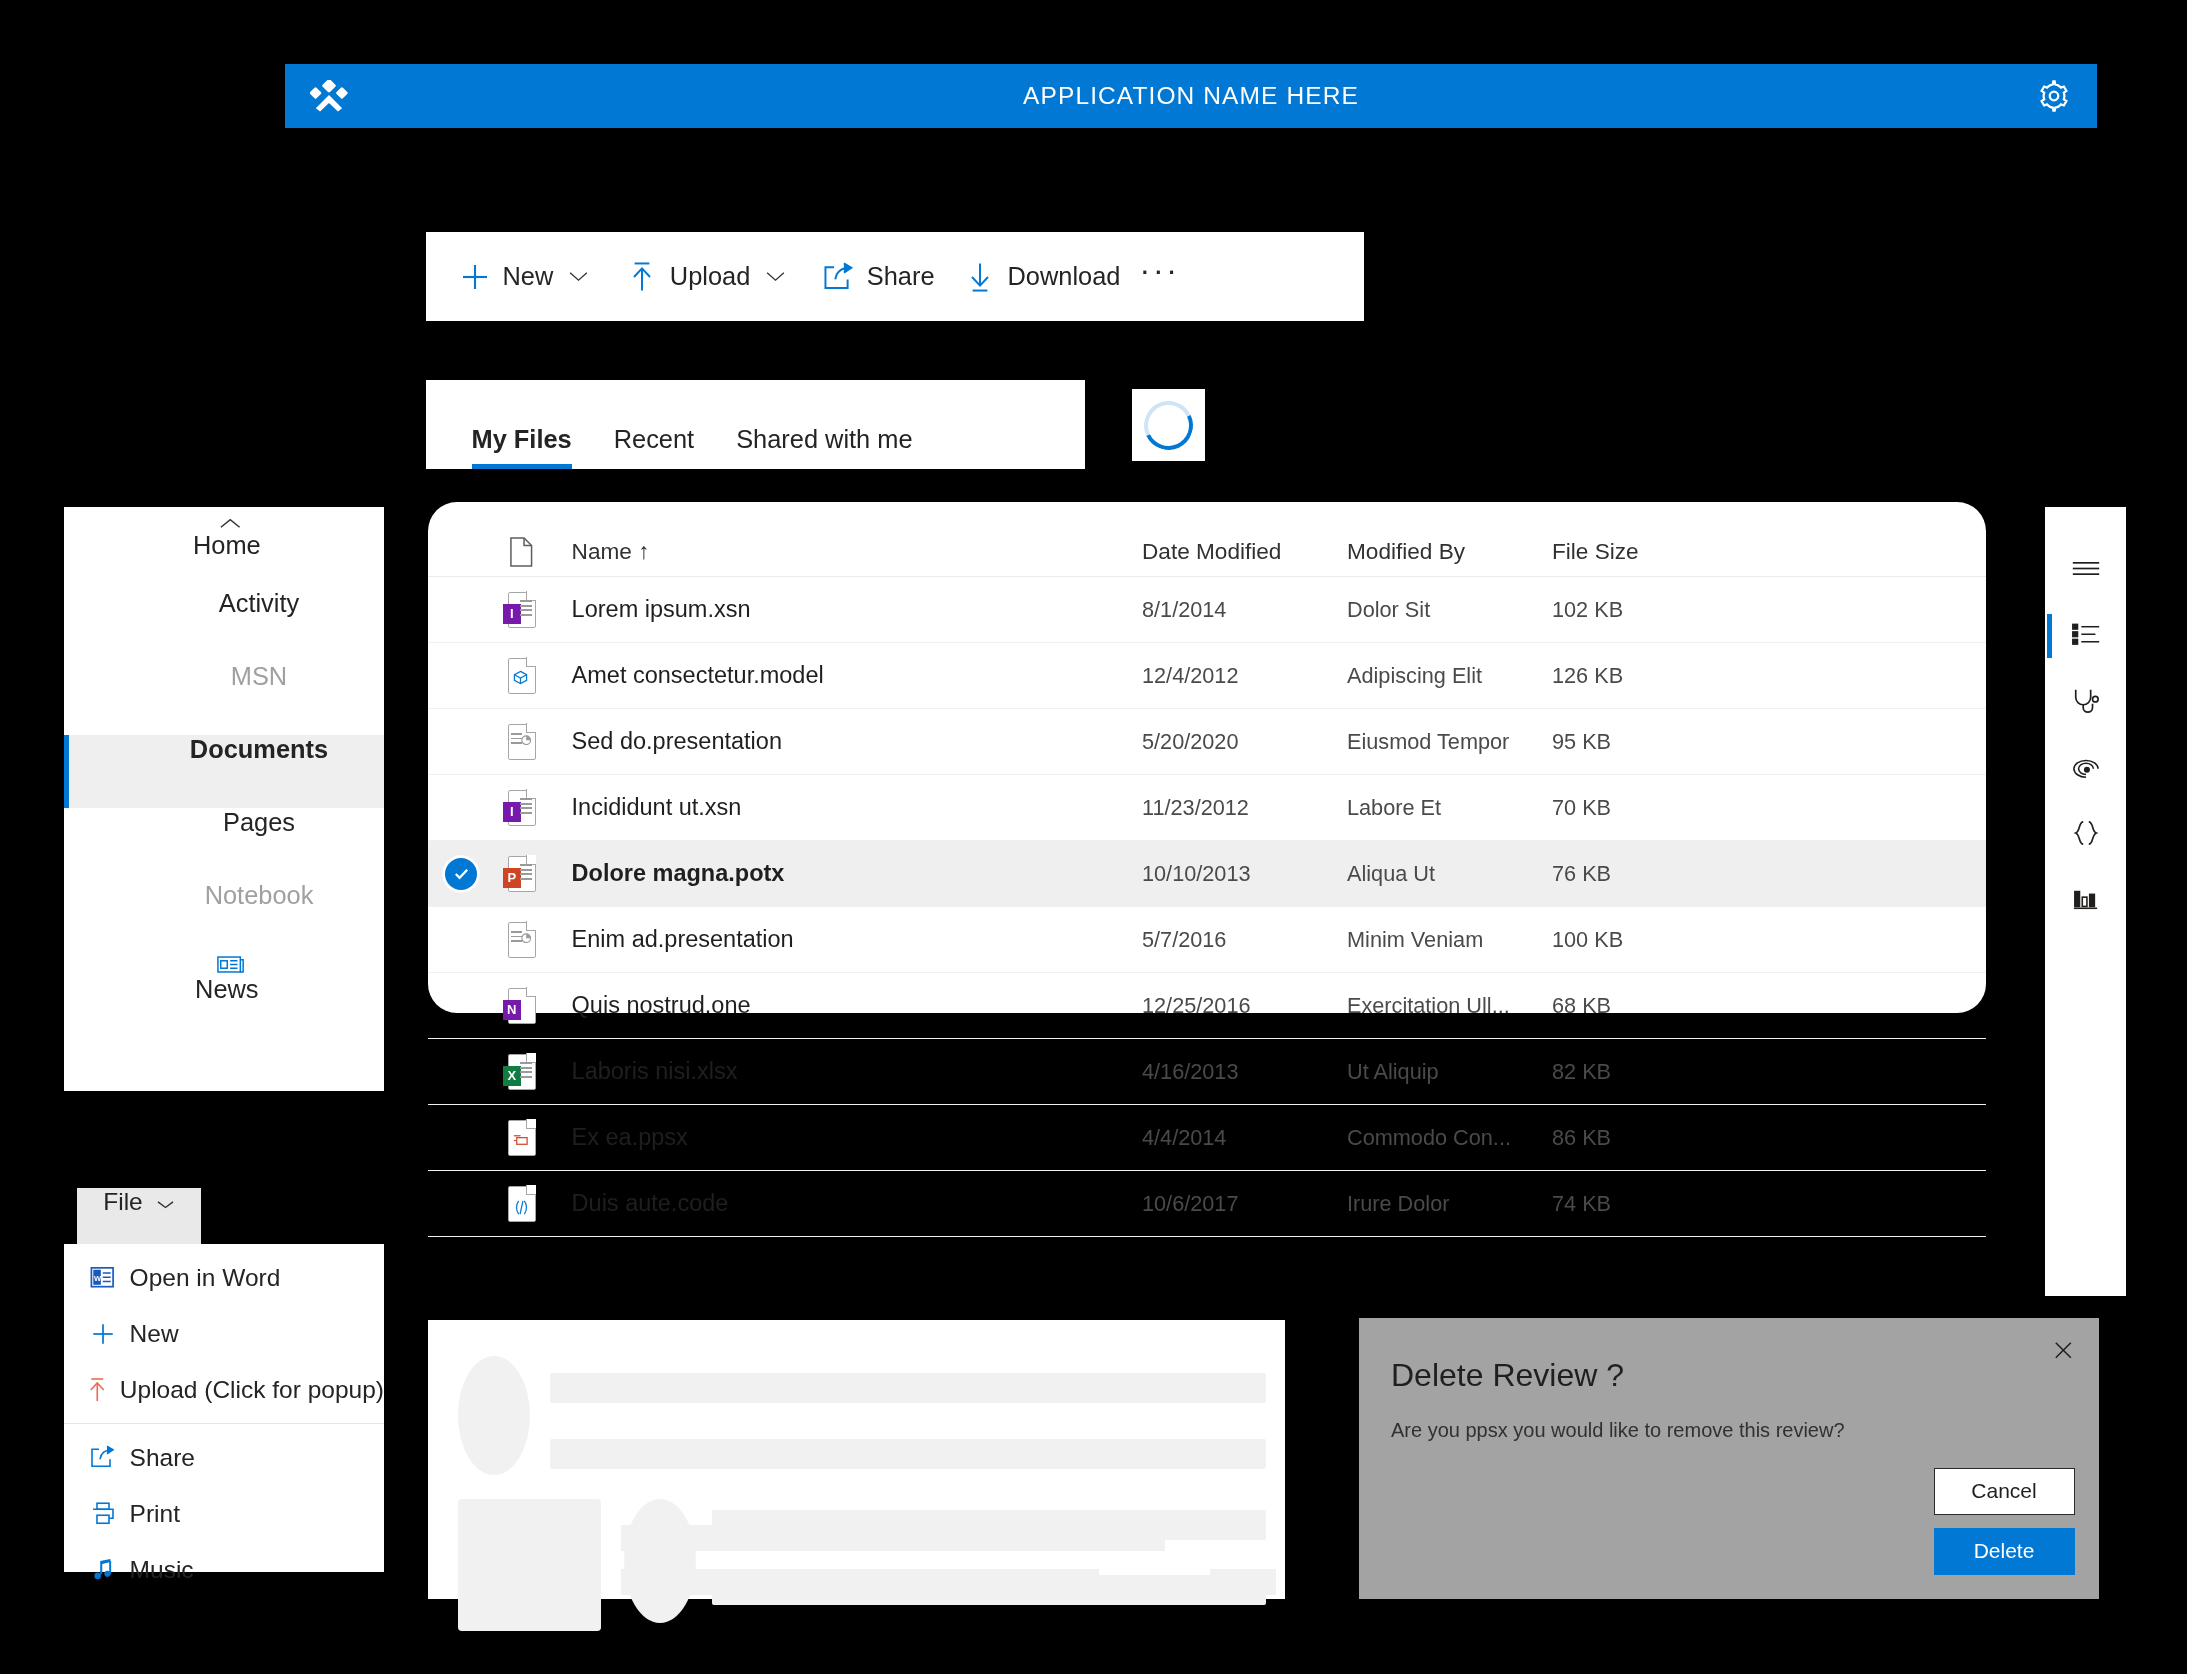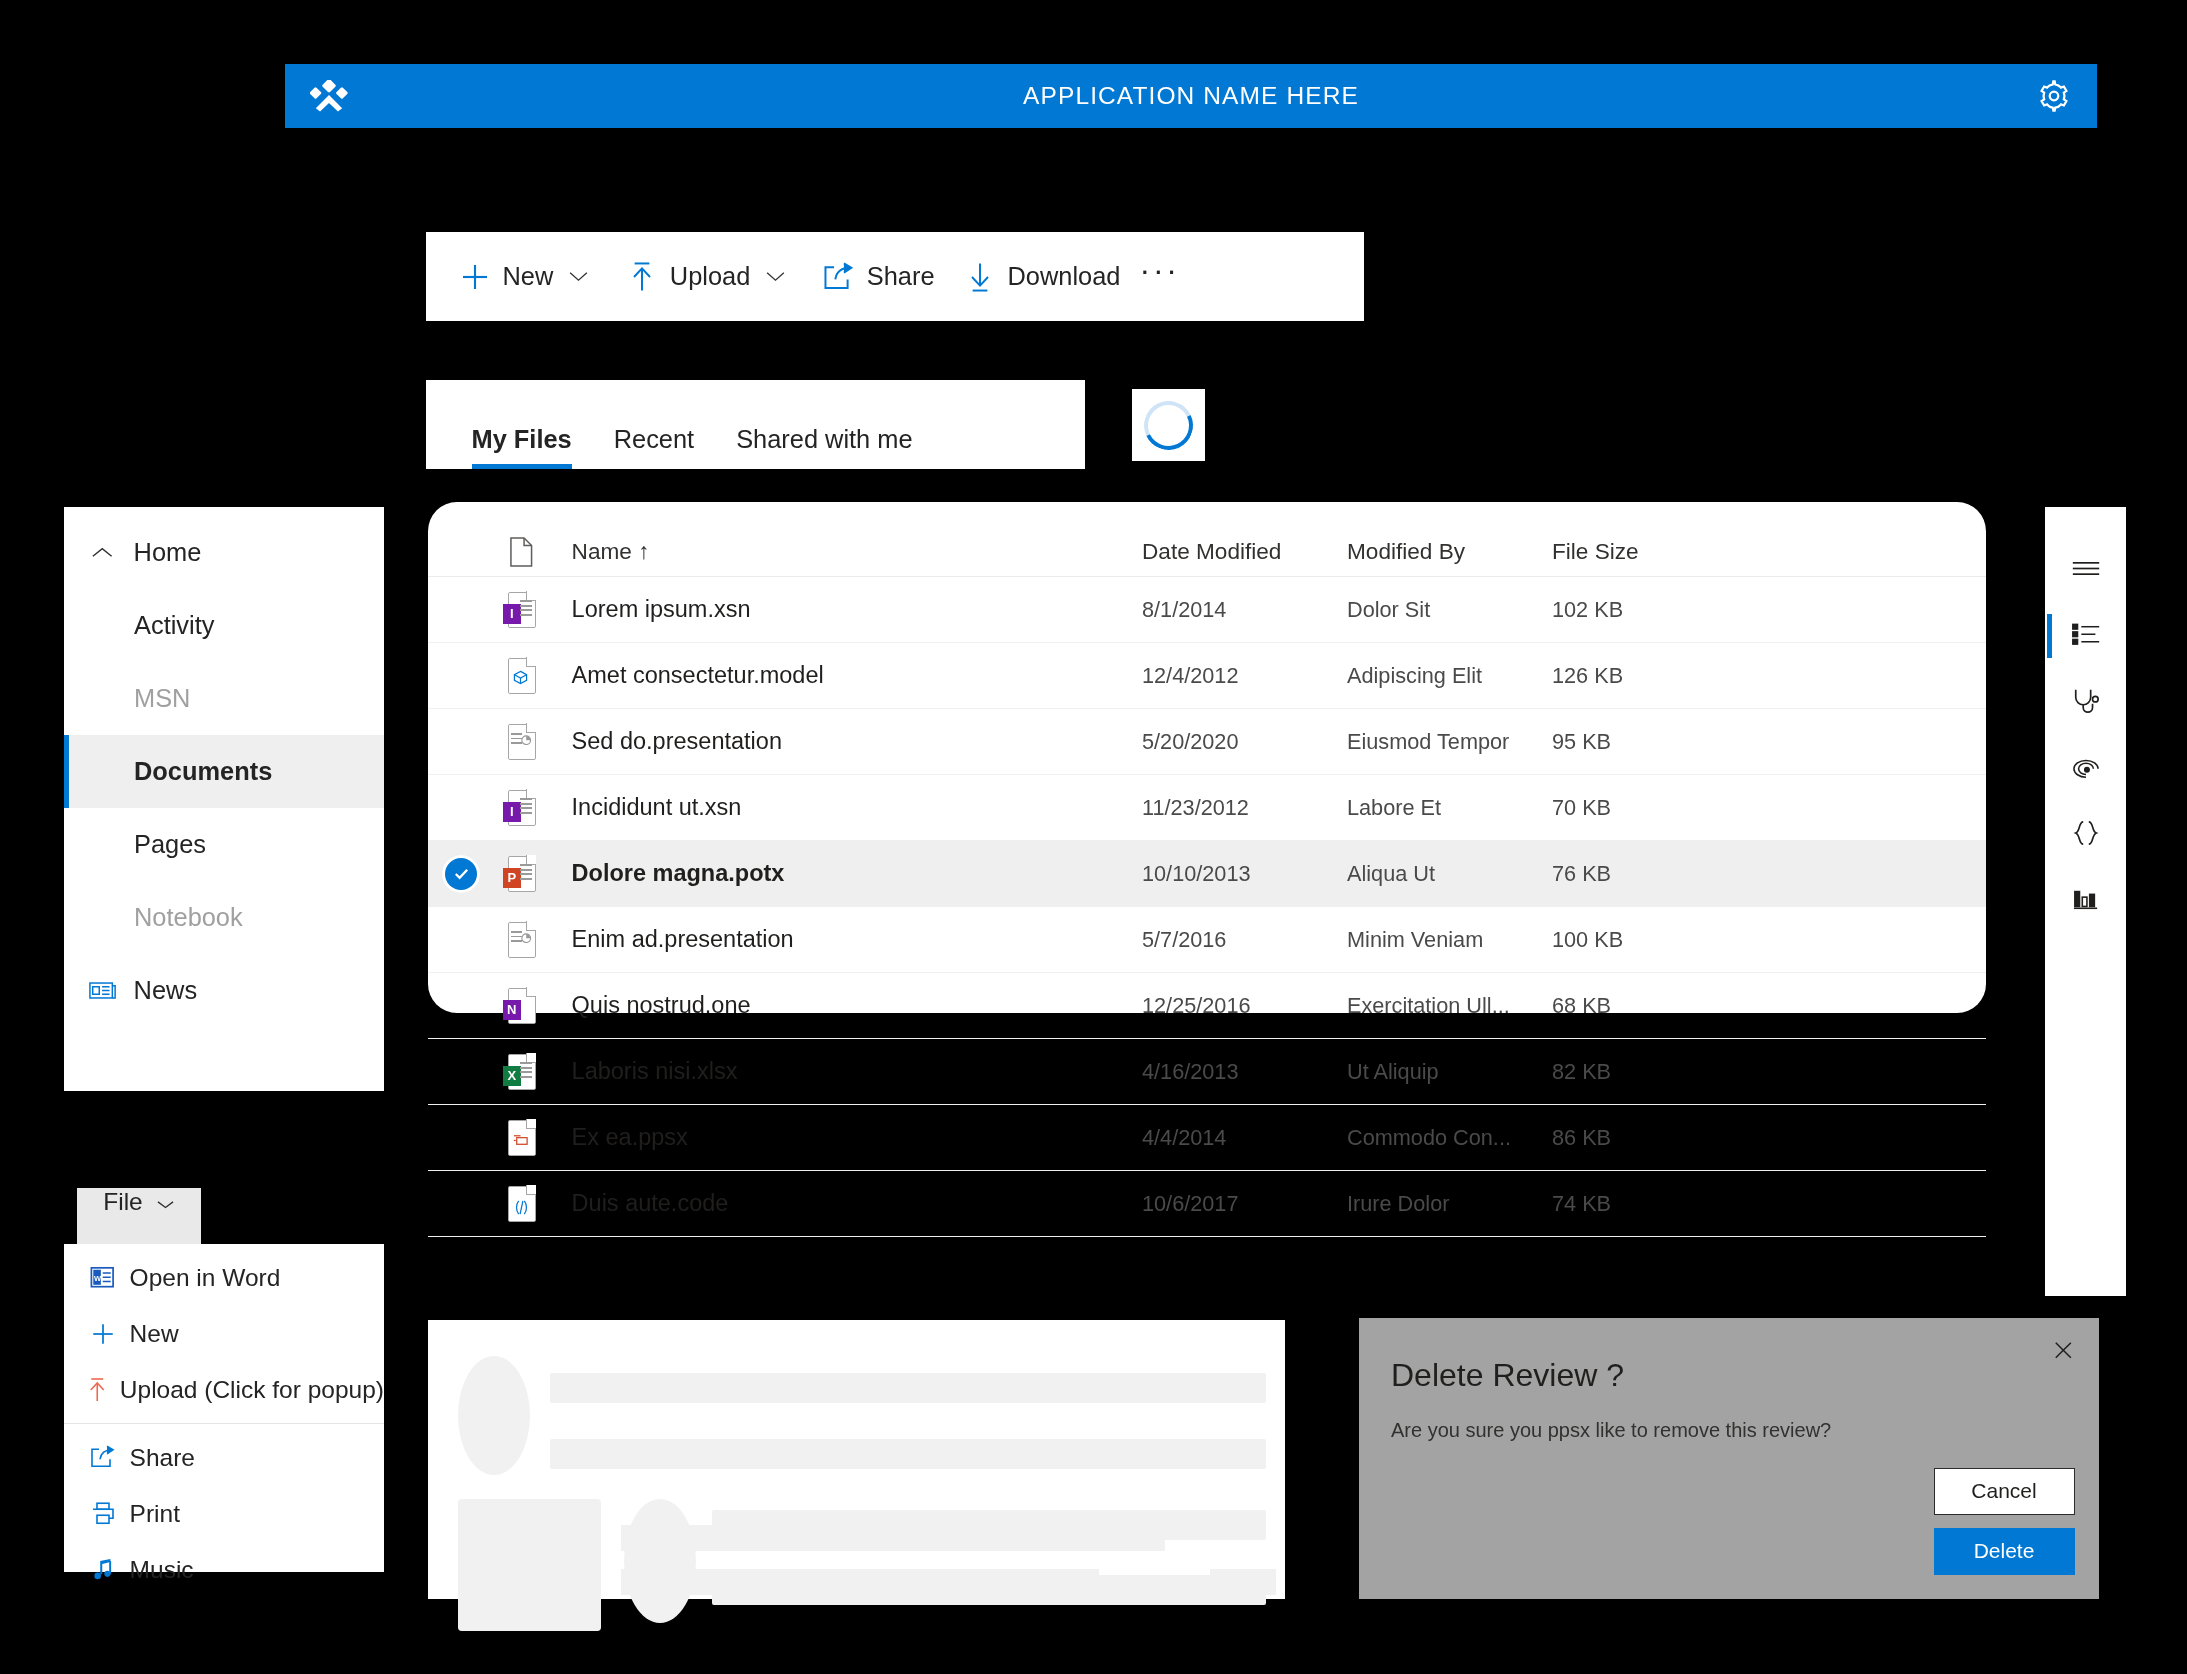--- a/index.html
+++ b/index.html
@@ -67,21 +67,21 @@
     transform: rotate(20deg);
   }
 
   
   #sidebar-nav {
     left: 64px; top: 507px; width: 320px; height: 584px;
     background:#ffffff; padding-top: 9.4px;
   }
   .nav-row {
     height: 73px; display:flex; align-items:center; position:relative;
-    font-size: 25.4px; color:#242424; padding-left: 0;
+    font-size: 25.4px; color:#242424; padding-left: 0; flex-direction: column;
   }
   .nav-row .nav-ico { width: 51px; display:flex; align-items:center; justify-content:center; margin-left: 13px; }
   .nav-row .nav-label { margin-left: 5.6px; }
   .nav-row.indent .nav-label { margin-left: 70px; }
   .nav-row.dim .nav-label { color: #a0a0a0; }
   .nav-row.selected { background:#efefef; font-weight: bold; }
   .nav-row.selected::before {
     content:""; position:absolute; left:0; top:0; bottom:0; width:4.7px; background:#0078d4;
   }
 
@@ -710,19 +710,19 @@
 <div class="abs" style="left:1210px;top:1569px;width:66px;height:26px;background:#f1f1f1;"></div>
 
 <div class="abs" id="delete-dialog">
   <div class="dlg-close">
     <svg width="22.6" height="22.6" viewBox="0 0 24 24" stroke="#201f1e" stroke-width="1.6">
         <line x1="4" y1="4" x2="20" y2="20"></line>
         <line x1="20" y1="4" x2="4" y2="20"></line>
       </svg>
   </div>
   <div class="dlg-title">Delete Review ?</div>
-  <div class="dlg-body">Are you sure you ppsx like to remove this review?</div>
+  <div class="dlg-body">Are you ppsx you would like to remove this review?</div>
   <div class="dlg-actions">
     <div class="btn btn-secondary">Cancel</div>
     <div class="btn btn-primary">Delete</div>
   </div>
 </div>
 
 
 </body></html>

